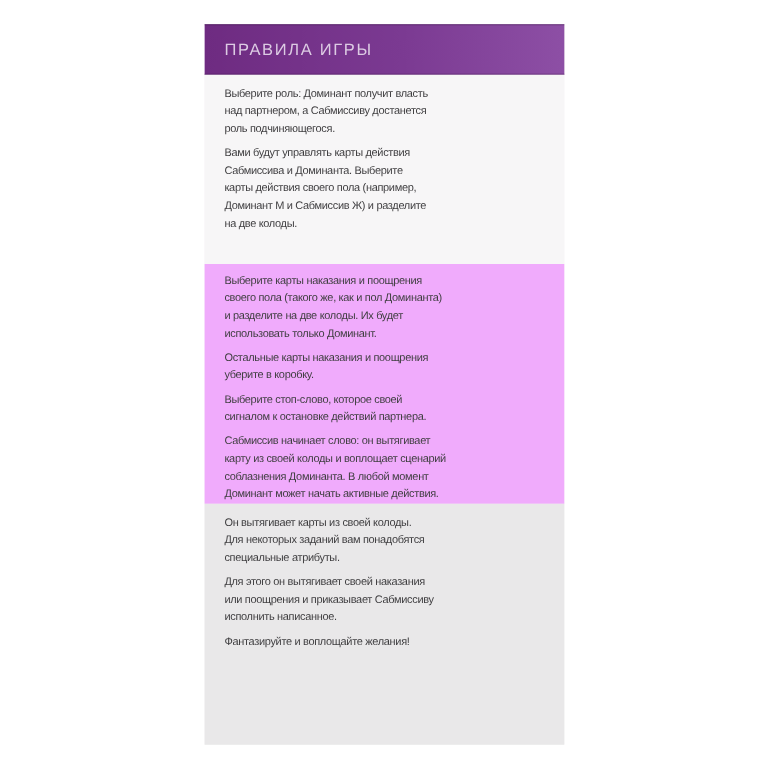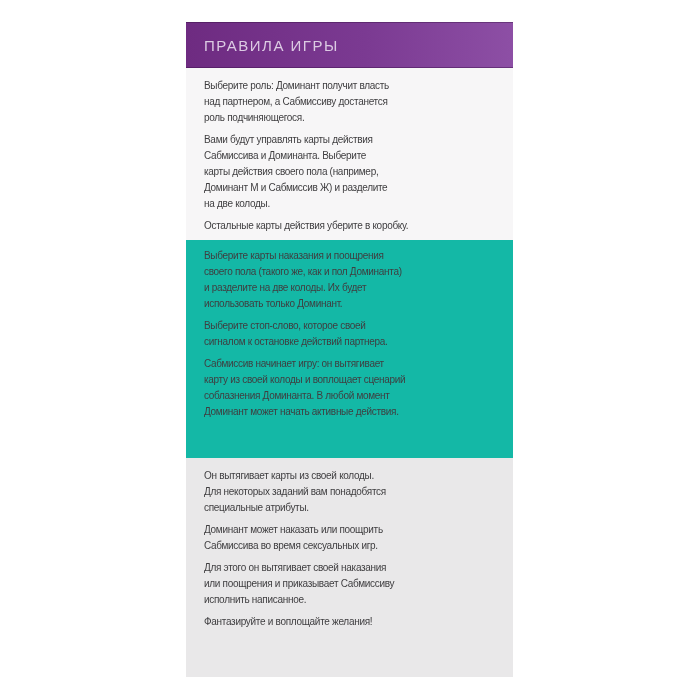--- a/index.html
+++ b/index.html
@@ -45,21 +45,21 @@
     box-sizing: border-box;
     overflow: hidden;
   }
   .section-1 {
     height: 172px;
     background: #f7f6f7;
     padding: 10px 6px 0 18px;
   }
   .section-2 {
     height: 218px;
-    background: #14b8a6;
+    background: #f0abfc;
     padding: 8px 6px 0 18px;
   }
   .section-3 {
     height: 219px;
     background: #e9e8e9;
     padding: 10px 14px 0 18px;
   }
   .card-section p {
     margin: 0 0 6px 0;
     font-size: 10px;
@@ -81,42 +81,41 @@
 
     <div class="card-section section-1">
       <p>Выберите роль: Доминант получит власть
 над партнером, а Сабмиссиву достанется
 роль подчиняющегося.</p>
       <p>Вами будут управлять карты действия
 Сабмиссива и Доминанта. Выберите
 карты действия своего пола (например,
 Доминант М и Сабмиссив Ж) и разделите
 на две колоды.</p>
-      <p>Остальные карты действия уберите в коробку.</p>
     </div>
 
     <div class="card-section section-2">
       <p>Выберите карты наказания и поощрения
 своего пола (такого же, как и пол Доминанта)
 и разделите на две колоды. Их будет
 использовать только Доминант.</p>
+      <p>Остальные карты наказания и поощрения
+уберите в коробку.</p>
       <p>Выберите стоп-слово, которое своей
 сигналом к остановке действий партнера.</p>
-      <p>Сабмиссив начинает игру: он вытягивает
+      <p>Сабмиссив начинает слово: он вытягивает
 карту из своей колоды и воплощает сценарий
 соблазнения Доминанта. В любой момент
 Доминант может начать активные действия.</p>
     </div>
 
     <div class="card-section section-3">
       <p>Он вытягивает карты из своей колоды.
 Для некоторых заданий вам понадобятся
 специальные атрибуты.</p>
-      <p>Доминант может наказать или поощрить
-Сабмиссива во время сексуальных игр.</p>
       <p>Для этого он вытягивает своей наказания
 или поощрения и приказывает Сабмиссиву
 исполнить написанное.</p>
       <p>Фантазируйте и воплощайте желания!</p>
     </div>
 
   </div>
 </div>
 
 </body></html>

